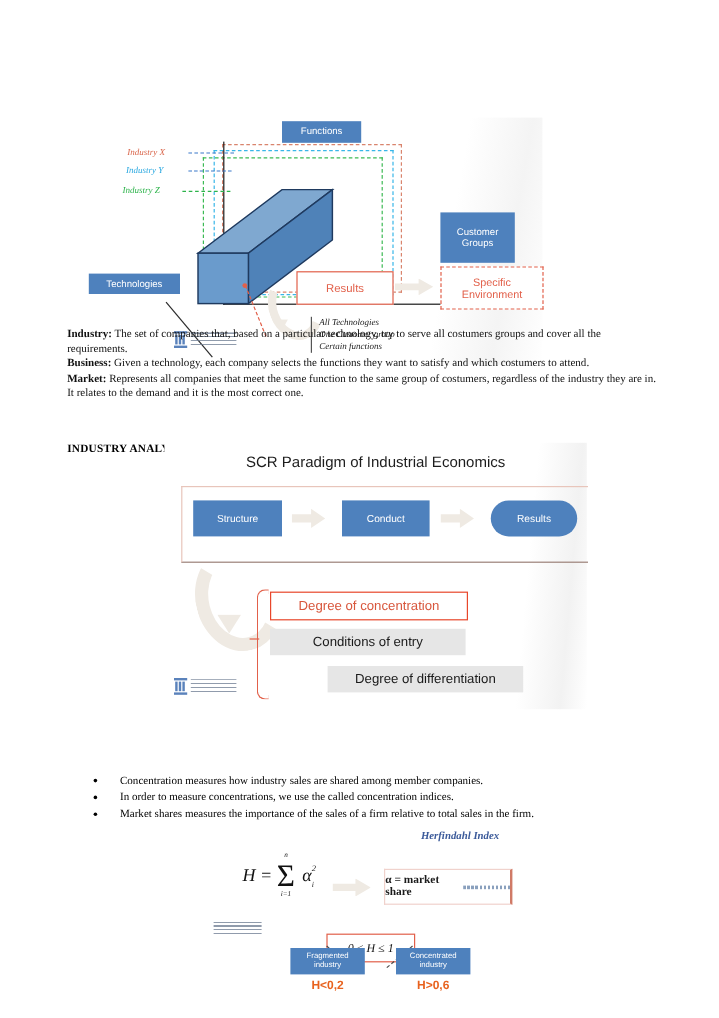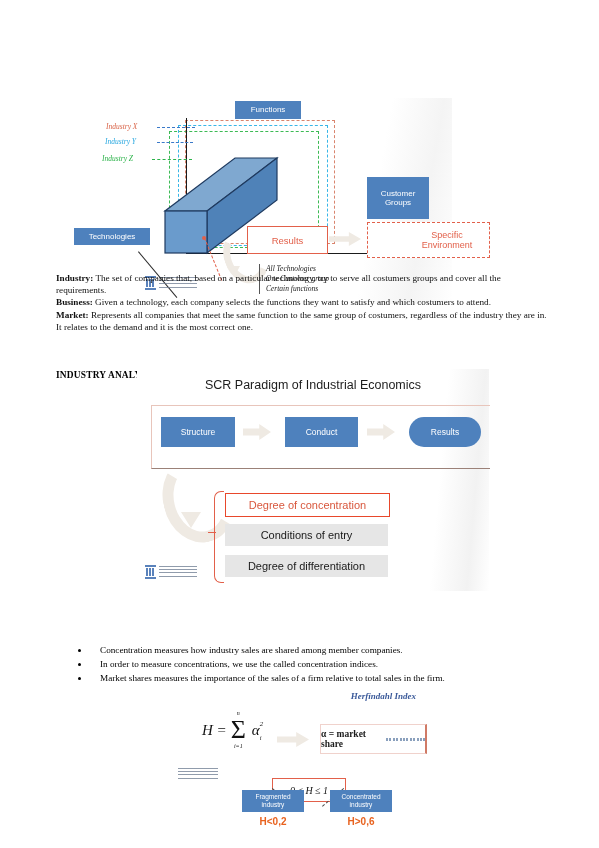--- a/index.html
+++ b/index.html
@@ -114,21 +114,21 @@
   #scr-brace{position:absolute;left:77px;top:122px;width:9px;height:90px;
      border:1.6px solid #e2604a;border-right:none;border-radius:7px 0 0 7px;}
   #scr-brace-mid{position:absolute;left:71px;top:163px;width:8px;height:0;
      border-top:1.6px solid #e2604a;}
 
   .scritem{position:absolute;left:88px;height:22px;width:163px;
      font-family:"Liberation Sans",sans-serif;font-size:11px;
      display:flex;align-items:center;justify-content:center;}
   #scr-conc{top:124px;border:1.6px solid #e8472b;color:#d8573d;background:#fff;}
   #scr-entry{top:155px;background:#e6e6e6;color:#1a1a1a;}
-  #scr-diff{top:186px;background:#e6e6e6;color:#1a1a1a;}
+  #scr-diff{top:186px;background:#e6e6e6;color:#1a1a1a;margin-left:48px;}
 
   #logo2{position:absolute;left:8px;top:196px;width:52px;height:18px;}
 
   
   #bullets{position:absolute;left:56px;top:644px;width:492px;font-size:9.2px;line-height:1.52;}
   #bullets ul{margin:0;padding-left:34px;}
   #bullets li{padding-left:10px;}
 
   
   #fig-herf{left:172px;top:688px;width:252px;height:160px;background:#fff;}
@@ -201,21 +201,21 @@
 
   <div class="indlabel" id="ind-x">Industry X</div>
   <div class="indlabel" id="ind-y">Industry Y</div>
   <div class="indlabel" id="ind-z">Industry Z</div>
   <div class="leader" id="ld-x"></div>
   <div class="leader" id="ld-y"></div>
   <div class="leader" id="ld-z"></div>
 
   <div id="box-market">Results</div>
   <div id="arw-market"></div>
-  <div id="box-specific" style="white-space:pre-line;padding-left:37px;">Specific
+  <div id="box-specific" style="white-space:pre-line;">Specific
 Environment</div>
 
   <div id="arw-curve"></div>
   <div id="arw-curve-head"></div>
 
   <div class="deflist">
     <div>All Technologies</div>
     <div>One Customer group</div>
     <div>Certain functions</div>
   </div>

